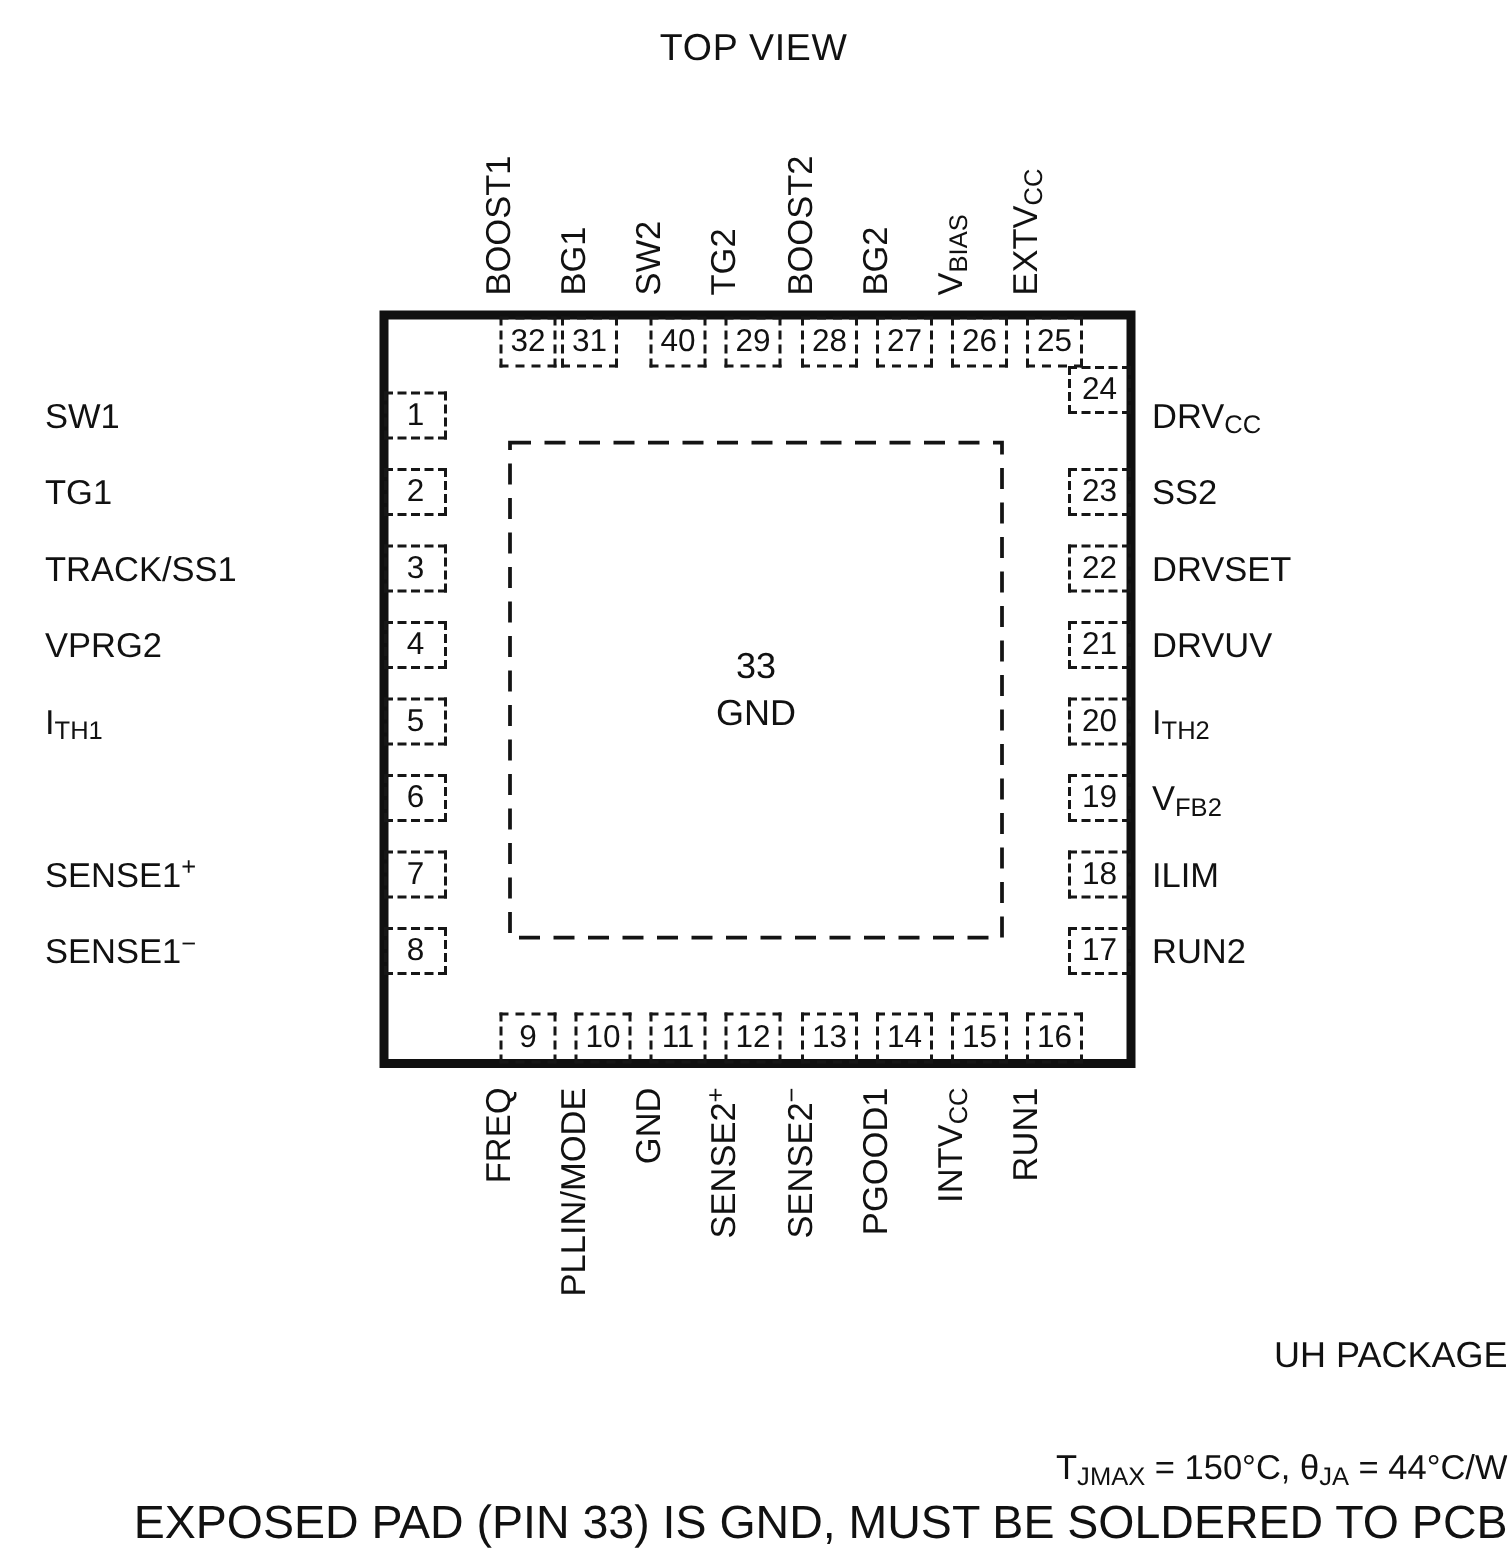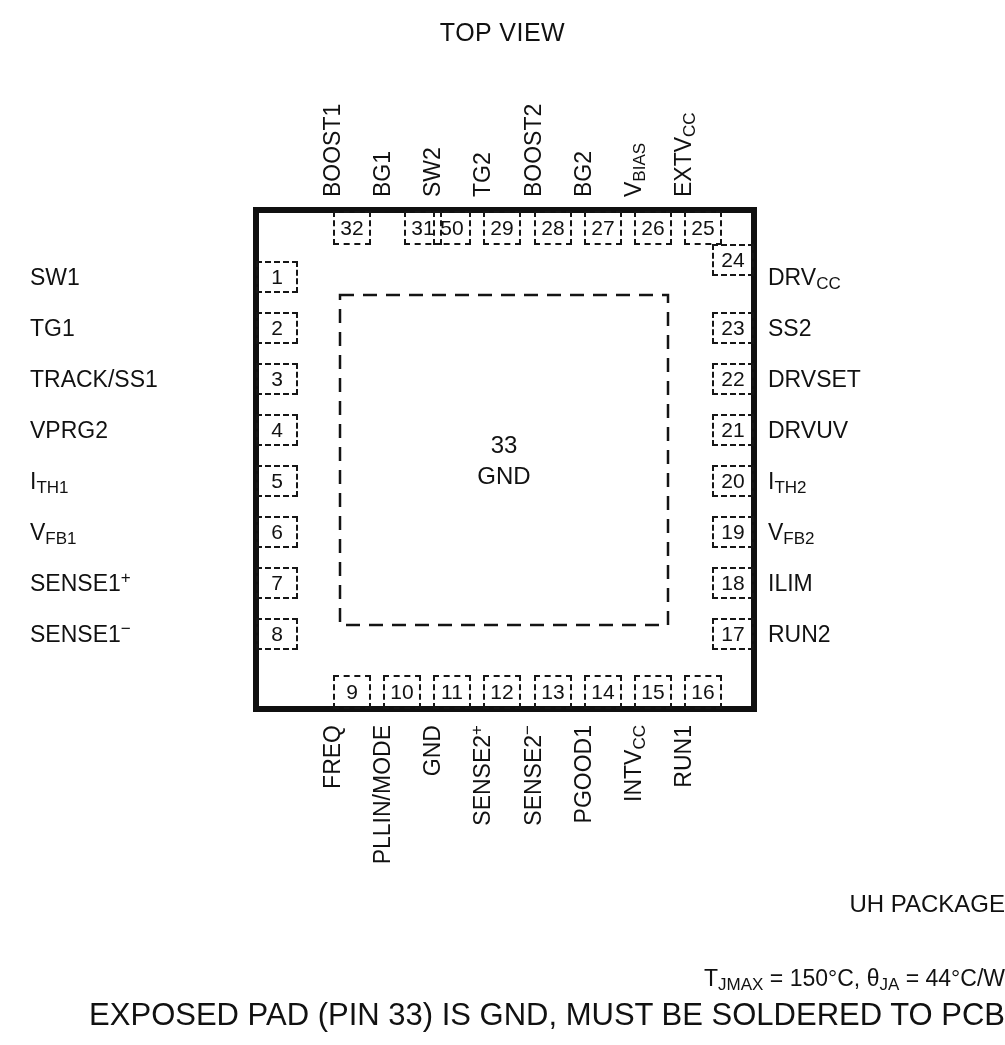--- a/index.html
+++ b/index.html
@@ -92,22 +92,22 @@
   <svg class="pad-svg" width="332" height="334">
     <rect x="2" y="2" width="328" height="330" fill="none" stroke="#141414" stroke-width="2.5" stroke-dasharray="14 9"></rect>
   </svg>
 
   <div class="pad-text">
     <div>33</div>
     <div>GND</div>
   </div>
 
   <div class="pin-box h" style="left:313px;top:211px">32</div>
-  <div class="pin-box h" style="left:384px;top:211px">31</div>
-  <div class="pin-box h" style="left:413px;top:211px">50</div>
+  <div class="pin-box h" style="left:354px;top:211px">31</div>
+  <div class="pin-box h" style="left:413px;top:211px">40</div>
   <div class="pin-box h" style="left:463px;top:211px">29</div>
   <div class="pin-box h" style="left:514px;top:211px">28</div>
   <div class="pin-box h" style="left:564px;top:211px">27</div>
   <div class="pin-box h" style="left:614px;top:211px">26</div>
   <div class="pin-box h" style="left:664px;top:211px">25</div>
 
   <div class="vlabel up" style="left:345px;top:171px"><span>BOOST1</span></div>
   <div class="vlabel up" style="left:395px;top:171px"><span>BG1</span></div>
   <div class="vlabel up" style="left:445px;top:171px"><span>SW2</span></div>
   <div class="vlabel up" style="left:495px;top:171px"><span>TG2</span></div>
@@ -123,21 +123,20 @@
   <div class="pin-box v" style="left:256px;top:465px">5</div>
   <div class="pin-box v" style="left:256px;top:516px">6</div>
   <div class="pin-box v" style="left:256px;top:567px">7</div>
   <div class="pin-box v" style="left:256px;top:618px">8</div>
 
   <div class="hlabel left" style="top:262px"><span>SW1</span></div>
   <div class="hlabel left" style="top:313px"><span>TG1</span></div>
   <div class="hlabel left" style="top:364px"><span>TRACK/SS1</span></div>
   <div class="hlabel left" style="top:415px"><span>VPRG2</span></div>
   <div class="hlabel left" style="top:466px"><span>I</span><sub>TH1</sub></div>
-  <div class="hlabel left" style="top:517px"><span>V</span><sub>FB1</sub></div>
   <div class="hlabel left" style="top:568px"><span>SENSE1</span><sup>+</sup></div>
   <div class="hlabel left" style="top:619px"><span>SENSE1</span><sup>−</sup></div>
 
   <div class="pin-box v" style="left:712px;top:244px">24</div>
   <div class="pin-box v" style="left:712px;top:312px">23</div>
   <div class="pin-box v" style="left:712px;top:363px">22</div>
   <div class="pin-box v" style="left:712px;top:414px">21</div>
   <div class="pin-box v" style="left:712px;top:465px">20</div>
   <div class="pin-box v" style="left:712px;top:516px">19</div>
   <div class="pin-box v" style="left:712px;top:567px">18</div>

